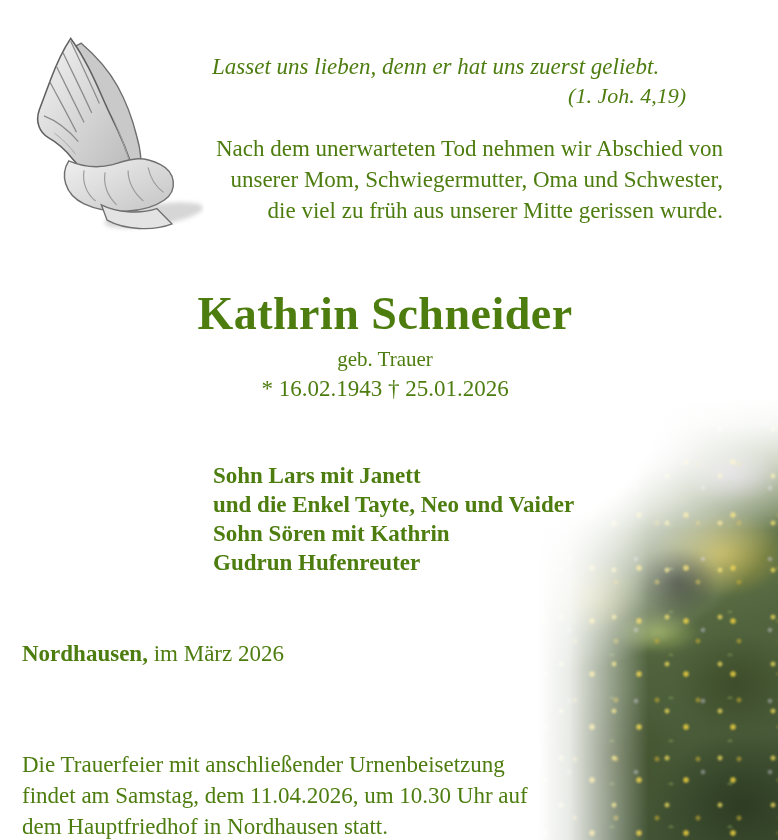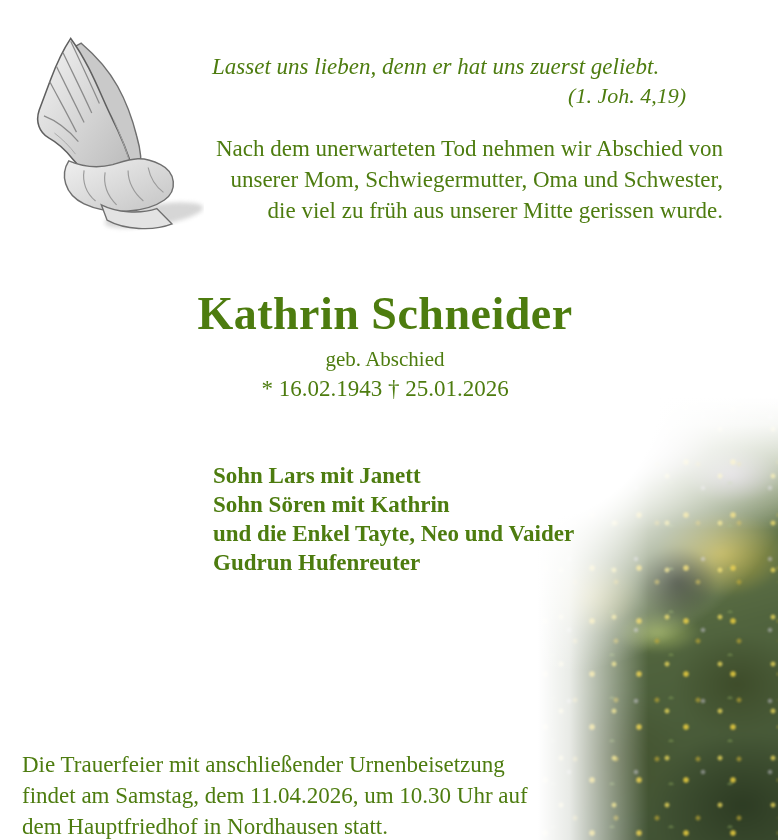--- a/index.html
+++ b/index.html
@@ -135,30 +135,33 @@
 
   <div class="quote-block">
     <div class="quote-line">Lasset uns lieben, denn er hat uns zuerst geliebt.</div>
     <div class="quote-ref">(1. Joh. 4,19)</div>
   </div>
 
   <div class="intro">Nach dem unerwarteten Tod nehmen wir Abschied von unserer Mom, Schwiegermutter, Oma und Schwester, die viel zu früh aus unserer Mitte gerissen wurde.</div>
 
   <div class="name-block">
     <div class="deceased-name">Kathrin Schneider</div>
-    <div class="maiden-name">geb. Abschied</div>
+    <div class="maiden-name">geb. Trauer</div>
     <div class="dates">
       <span class="birth">* 16.02.1943</span>
       <span class="death">† 25.01.2026</span>
     </div>
   </div>
 
   <div class="mourners-block">
     <div class="mourner-line">Sohn Lars mit Janett</div>
+    <div class="mourner-line">und die Enkel Tayte, Neo und Vaider</div>
     <div class="mourner-line">Sohn Sören mit Kathrin</div>
-    <div class="mourner-line">und die Enkel Tayte, Neo und Vaider</div>
     <div class="mourner-line">Gudrun Hufenreuter</div>
   </div>
 
+  <div class="city-line">
+    <span class="place">Nordhausen,</span><span> im März 2026</span>
+  </div>
 
   <div class="funeral">Die Trauerfeier mit anschließender Urnenbeisetzung findet am Samstag, dem 11.04.2026, um 10.30 Uhr auf dem Hauptfriedhof in Nordhausen statt.</div>
 
 </div>
 
 </body></html>

